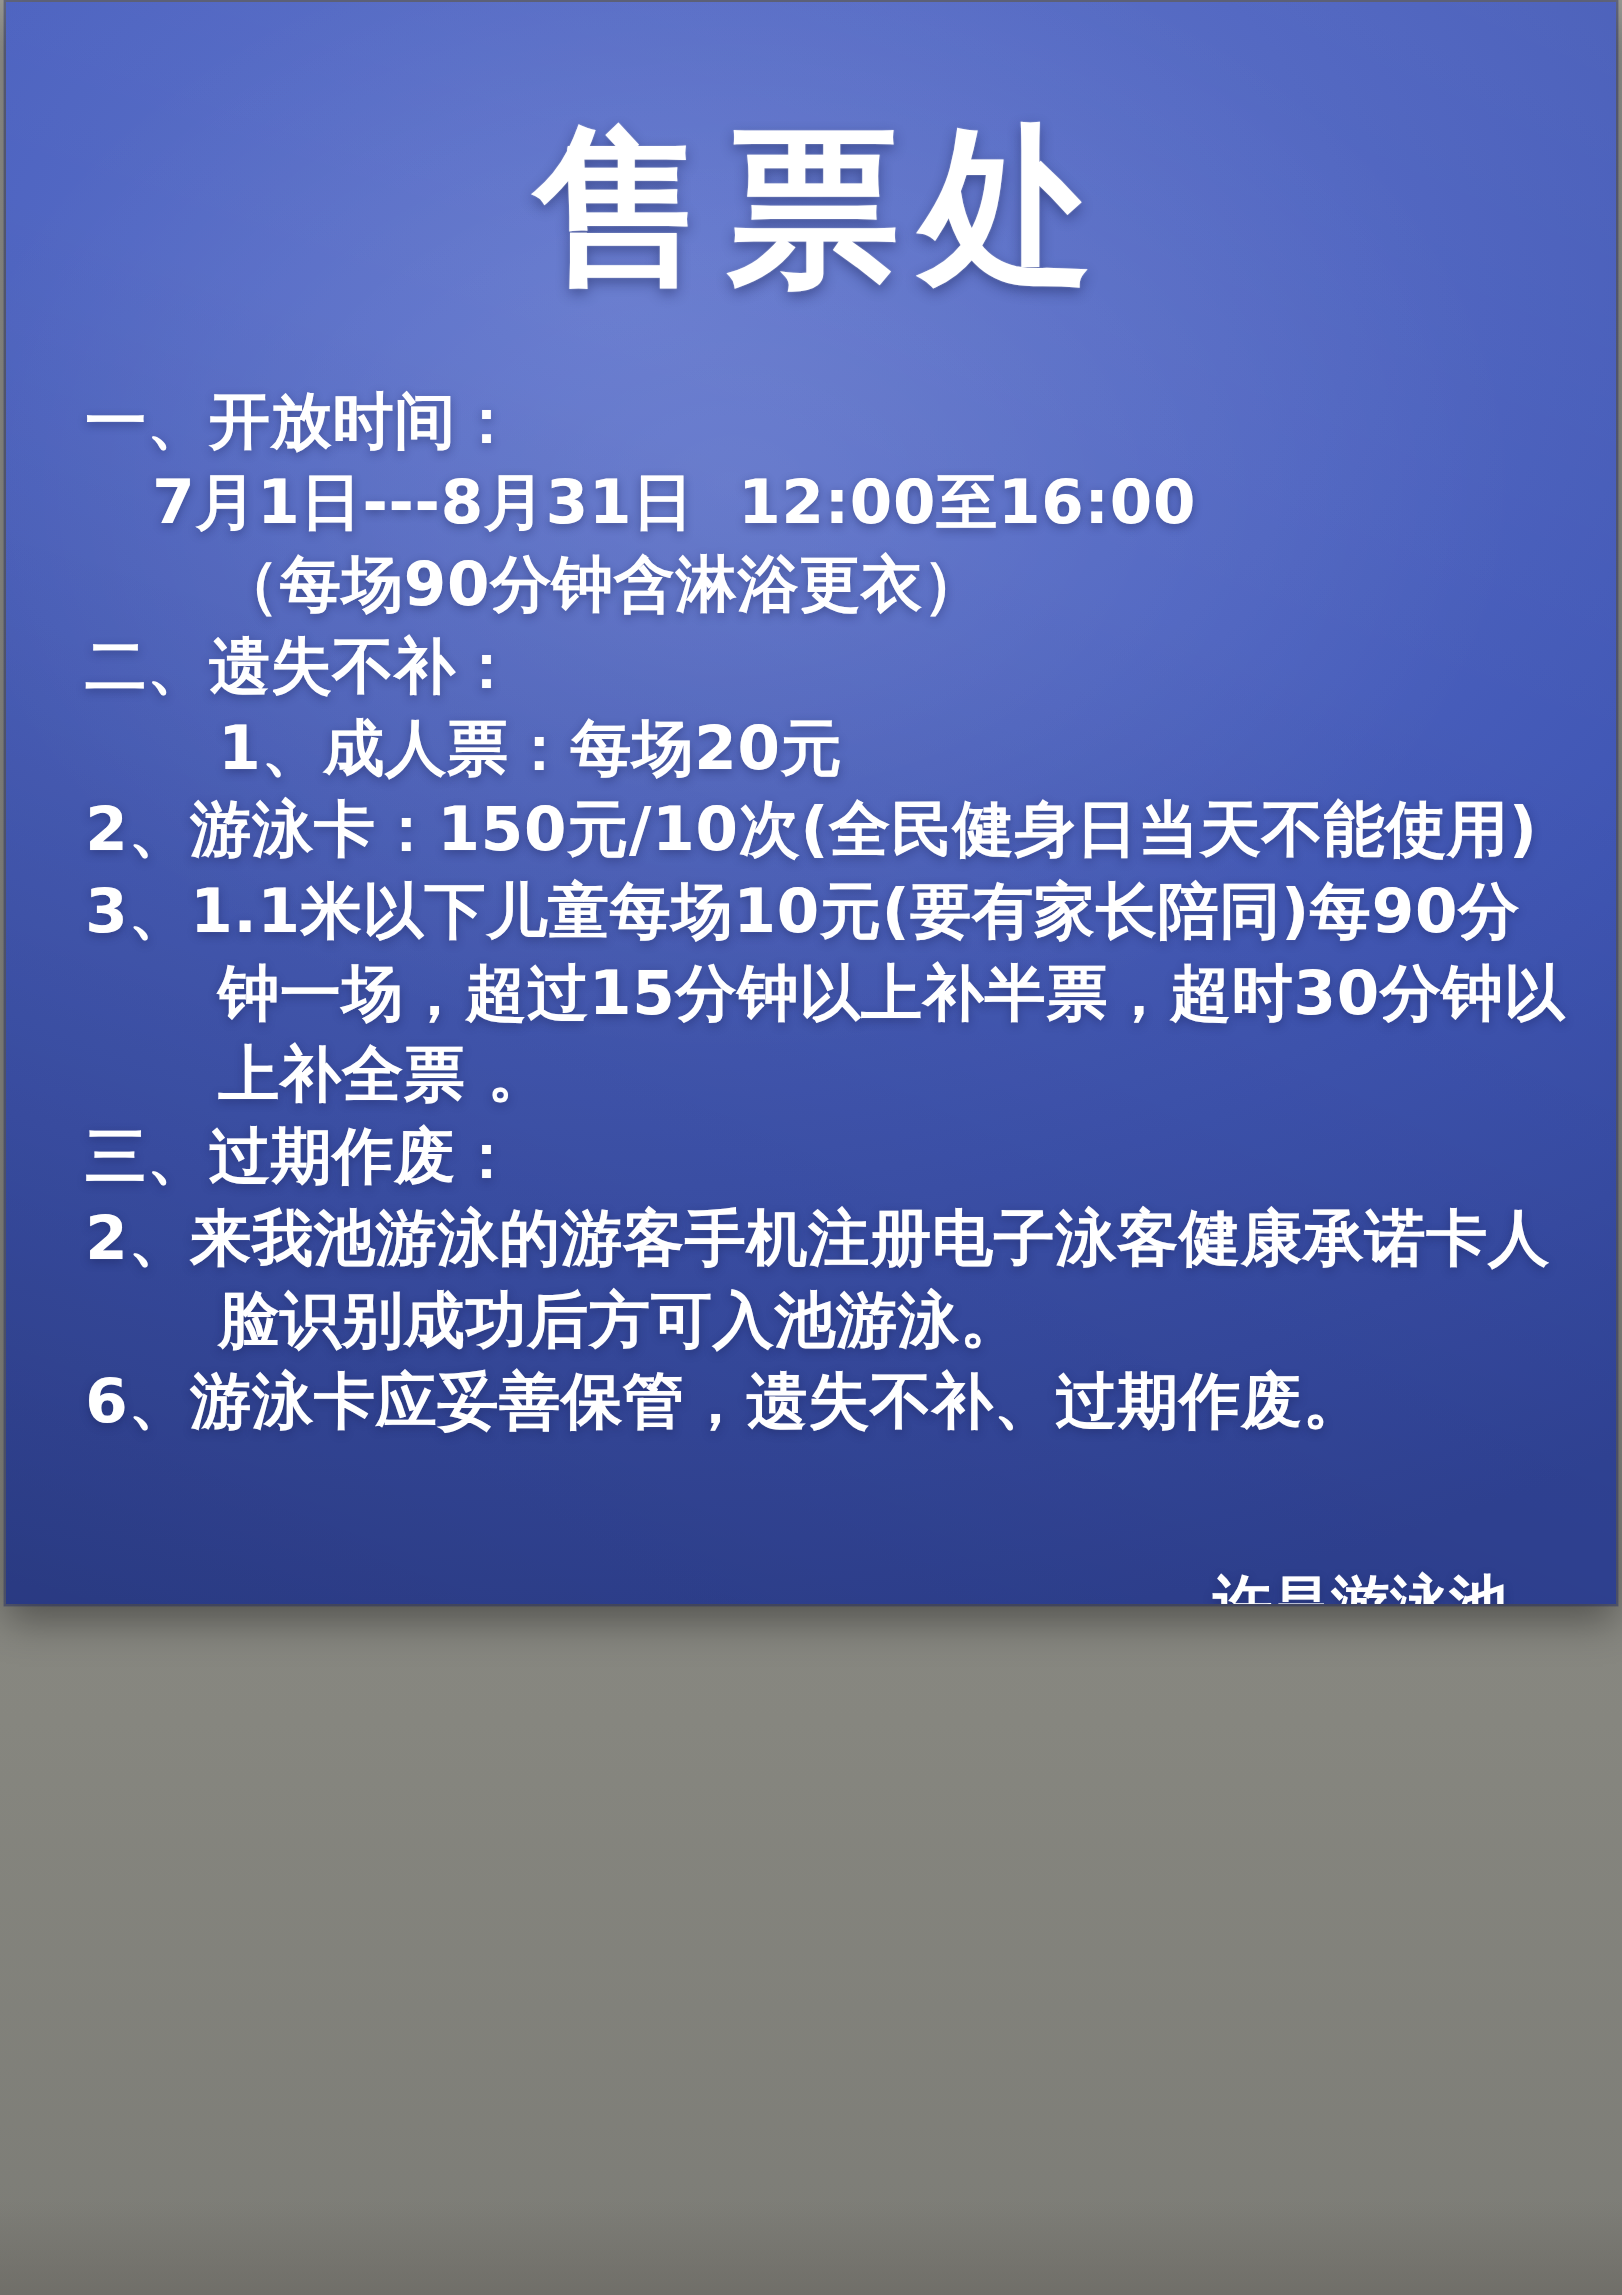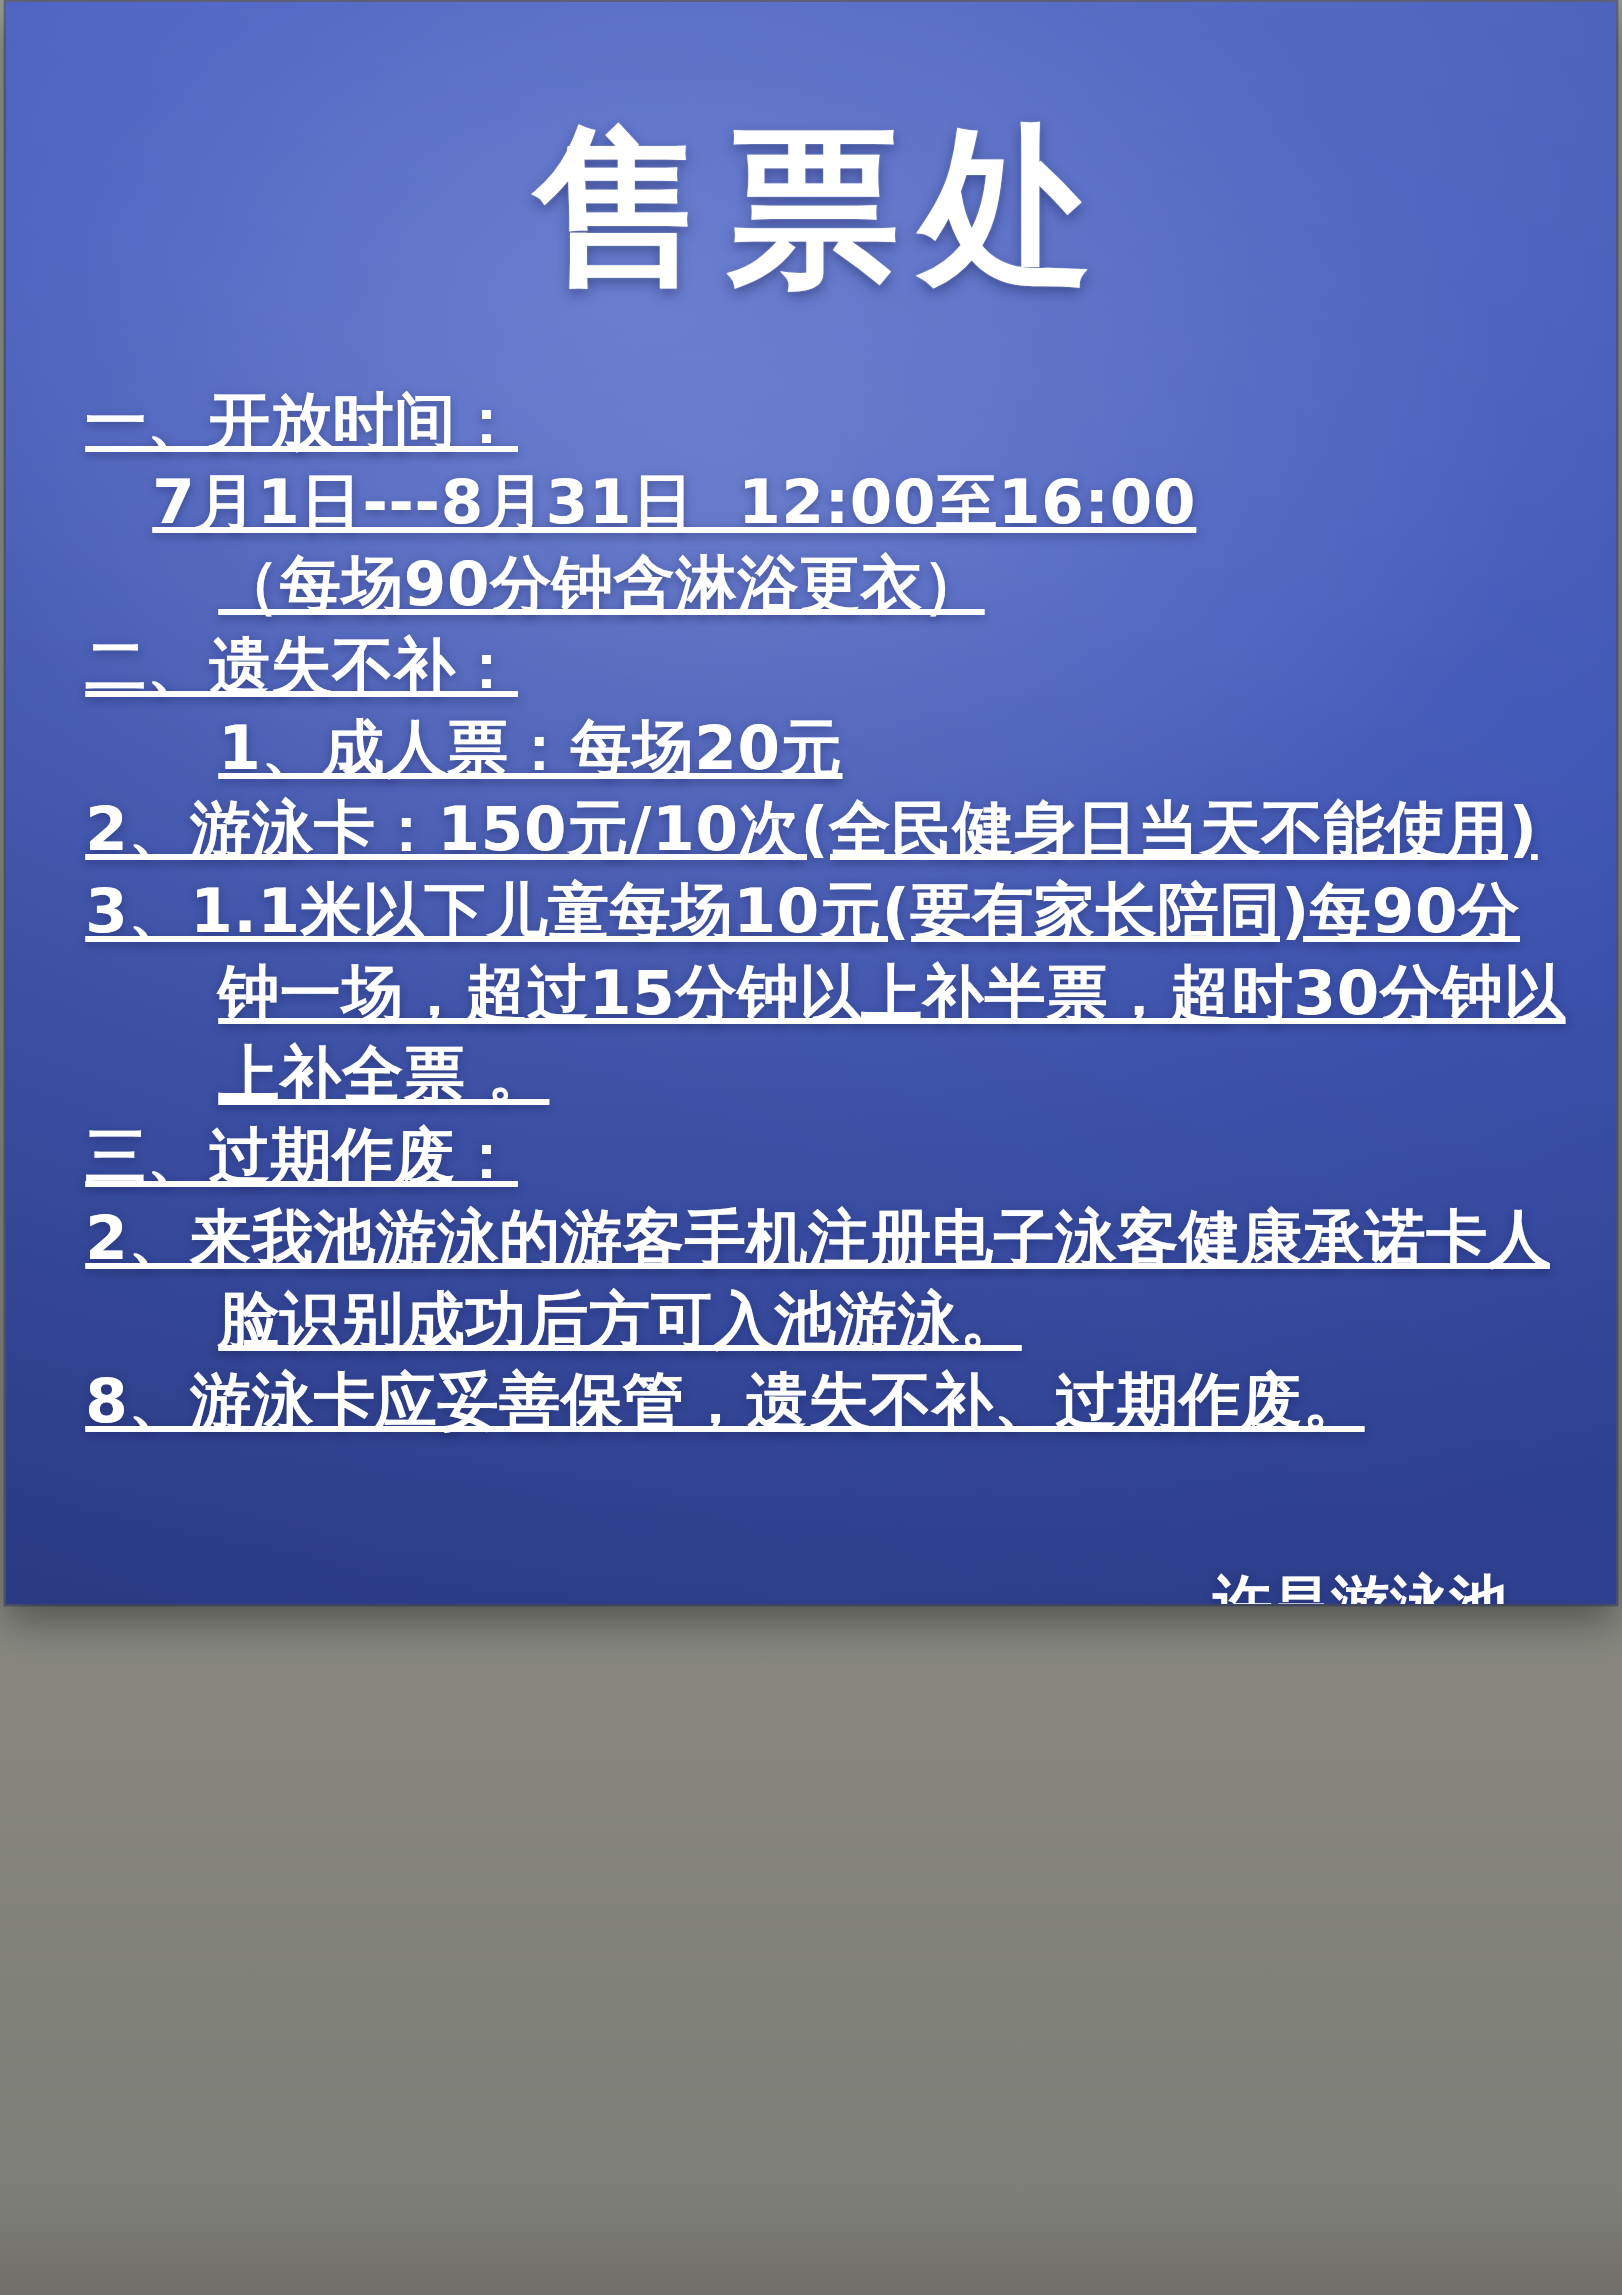--- a/index.html
+++ b/index.html
@@ -84,21 +84,21 @@
     padding: 0 44px 0 79px;
     font-size: 61px;
     line-height: 1.34;
     font-weight: bold;
     letter-spacing: 0.8px;
     text-shadow:
       0 0 0.8px rgba(255,255,255,0.45),
       0 3.2px 9.5px rgba(20, 28, 80, 0.40);
   }
 
-  .line { white-space: pre-wrap; text-decoration: underline; }
+  .line { white-space: pre-wrap; }
 
   .i1 { text-indent: 0; }
   .i2 { padding-left: 67px; }
   .i3 { padding-left: 133px; }
   .hang { padding-left: 133px; text-indent: -133px; }
 
   .sig {
     margin-top: 119px;
     padding-right: 108px;
     text-align: right;
@@ -126,21 +126,21 @@
         <div class="line i2">7月1日---8月31日  12:00至16:00</div>
         <div class="line i3">（每场90分钟含淋浴更衣）</div>
 
         <div class="line i1">二、遗失不补：</div>
         <div class="line i3">1、成人票：每场20元</div>
         <div class="line hang">2、游泳卡：150元/10次(全民健身日当天不能使用)</div>
         <div class="line hang">3、1.1米以下儿童每场10元(要有家长陪同)每90分钟一场，超过15分钟以上补半票，超时30分钟以上补全票 。</div>
 
         <div class="line i1">三、过期作废：</div>
         <div class="line hang">2、来我池游泳的游客手机注册电子泳客健康承诺卡人脸识别成功后方可入池游泳。</div>
-        <div class="line hang">8、游泳卡应妥善保管，遗失不补、过期作废。</div>
+        <div class="line hang">6、游泳卡应妥善保管，遗失不补、过期作废。</div>
 
       </div>
 
       <div class="sig">
         <div>许昌游泳池</div>
         <div>2024年7月</div>
       </div>
 
     </div>
   </div>

